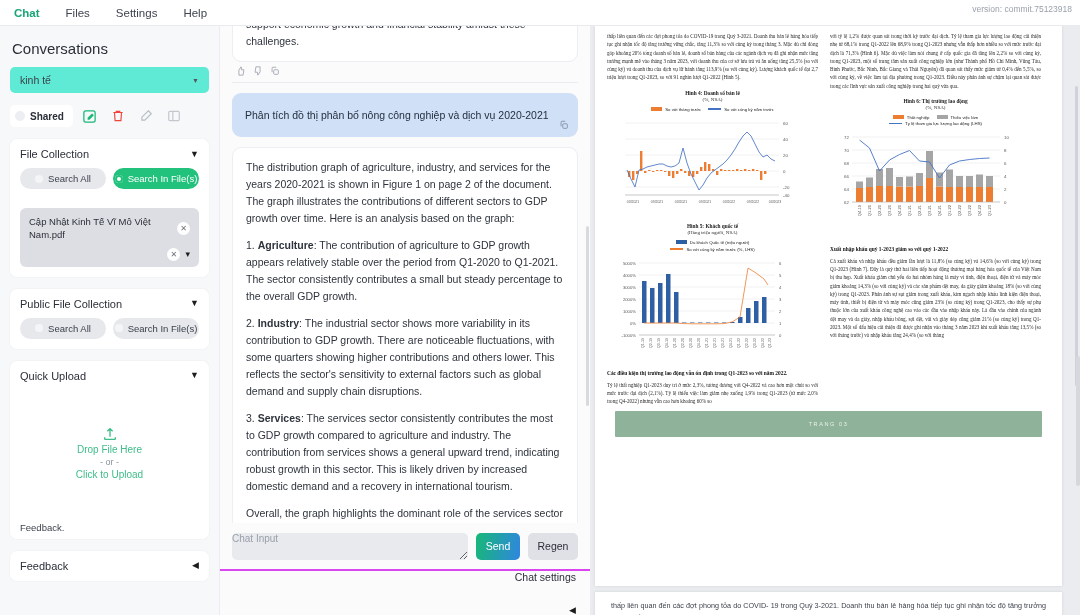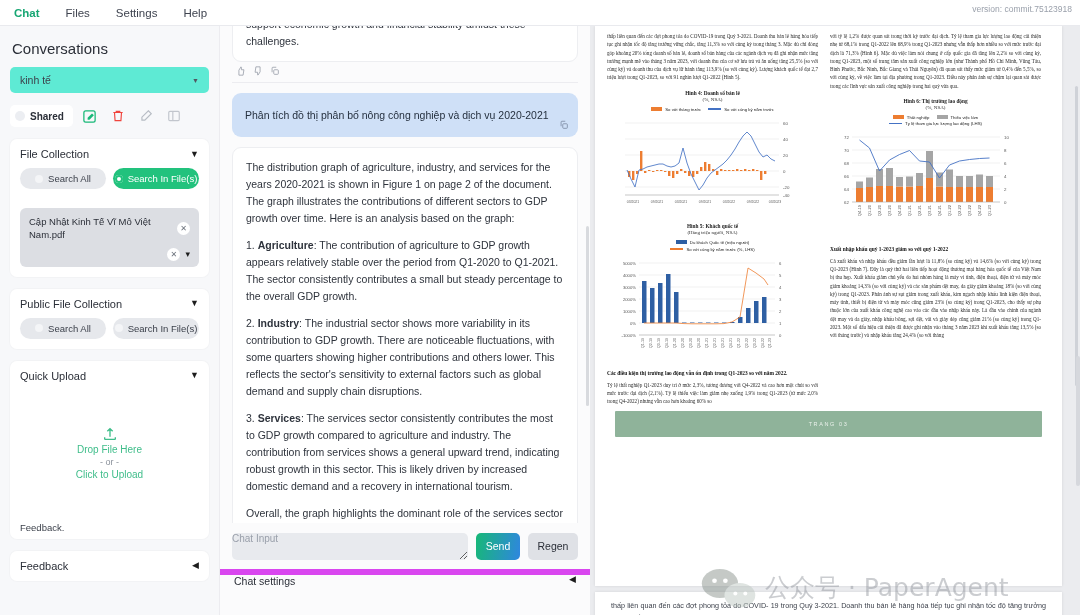--- a/index.html
+++ b/index.html
@@ -117,23 +117,23 @@
     width:44px; height:27px; border-radius:5px; border:none; cursor:pointer;
     background:linear-gradient(100deg,#17b877 0%, #2f86e0 100%);
     color:#fff; font-size:10.5px; font-family:"Liberation Sans", sans-serif;
   }
   .btn-regen {
     width:50px; height:27px; border-radius:5px; border:none; cursor:pointer;
     background:#dfe1e6; color:#2b2f38; font-size:10.5px; font-family:"Liberation Sans", sans-serif;
   }
   .chatsettings {
     position:absolute; left:0; bottom:0; width:370px; height:46px;
-    border-top:6px solid #d946ef; display:flex; align-items:flex-start;
+    border-top:2px solid #d946ef; display:flex; align-items:flex-end;
     justify-content:space-between; padding:0 14px; font-size:10.5px; color:#2b2f38;
-    background:#fbfbfc; cursor:pointer;
+    background:#fbfbfc; cursor:pointer;flex-direction:column;
   }
 
   
   .pdfpane {
     position:absolute; top:26px; left:590px; width:490px; height:589px;
     background:#ebecef; overflow:hidden;
   }
   .pdfpage {
     position:absolute; top:0; left:5px; width:467px; height:560px;
     background:#fff; box-shadow:0 0 3px rgba(0,0,0,.10);
@@ -639,25 +639,14 @@
     </div>
 
     <div class="nextpage">
       <div class="pdftext">thấp liên quan đến các đợt phong tỏa do COVID- 19 trong Quý 3-2021. Doanh thu bán lẻ hàng hóa tiếp tục ghi nhận tốc độ tăng trưởng vững chắc, tăng 11,3% so với cùng kỳ trong tháng 3. Mặc dù chỉ đóng góp khoảng 20%</div>
     </div>
 
     <div class="vscroll"></div>
     <div class="vscroll2"></div>
   </div>
 
-  <div class="watermark">
-    <svg width="58" height="40" viewBox="0 0 64 44">
-      <ellipse cx="22" cy="17" rx="20" ry="16" fill="#7f8a83"></ellipse>
-      <ellipse cx="44" cy="30" rx="17" ry="13.5" fill="#b9c4bd"></ellipse>
-      <circle cx="16" cy="14" r="2.6" fill="#fff"></circle>
-        <circle cx="28" cy="14" r="2.6" fill="#fff"></circle>
-      <circle cx="39" cy="28" r="2.2" fill="#fff"></circle>
-        <circle cx="50" cy="28" r="2.2" fill="#fff"></circle>
-    </svg>
-    <span class="wm-text">公众号 · PaperAgent</span>
-  </div>
 
 </div>
 
 </body></html>

